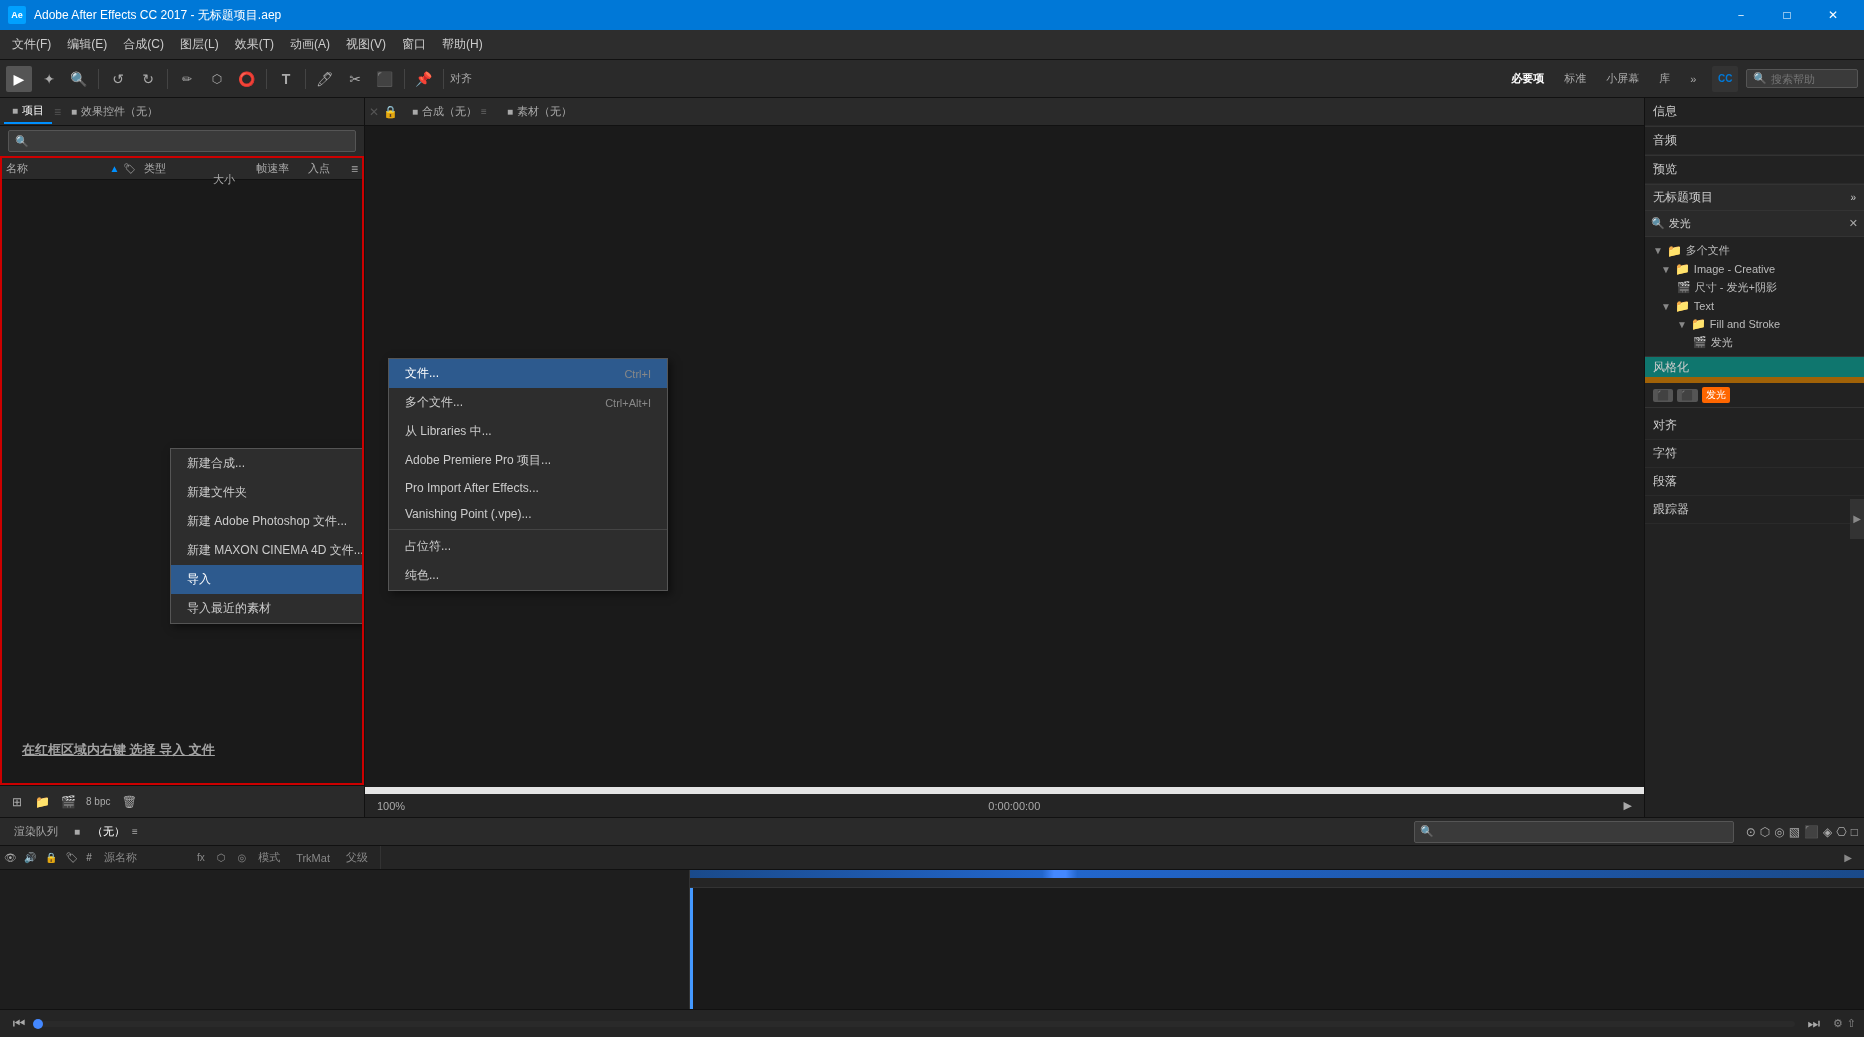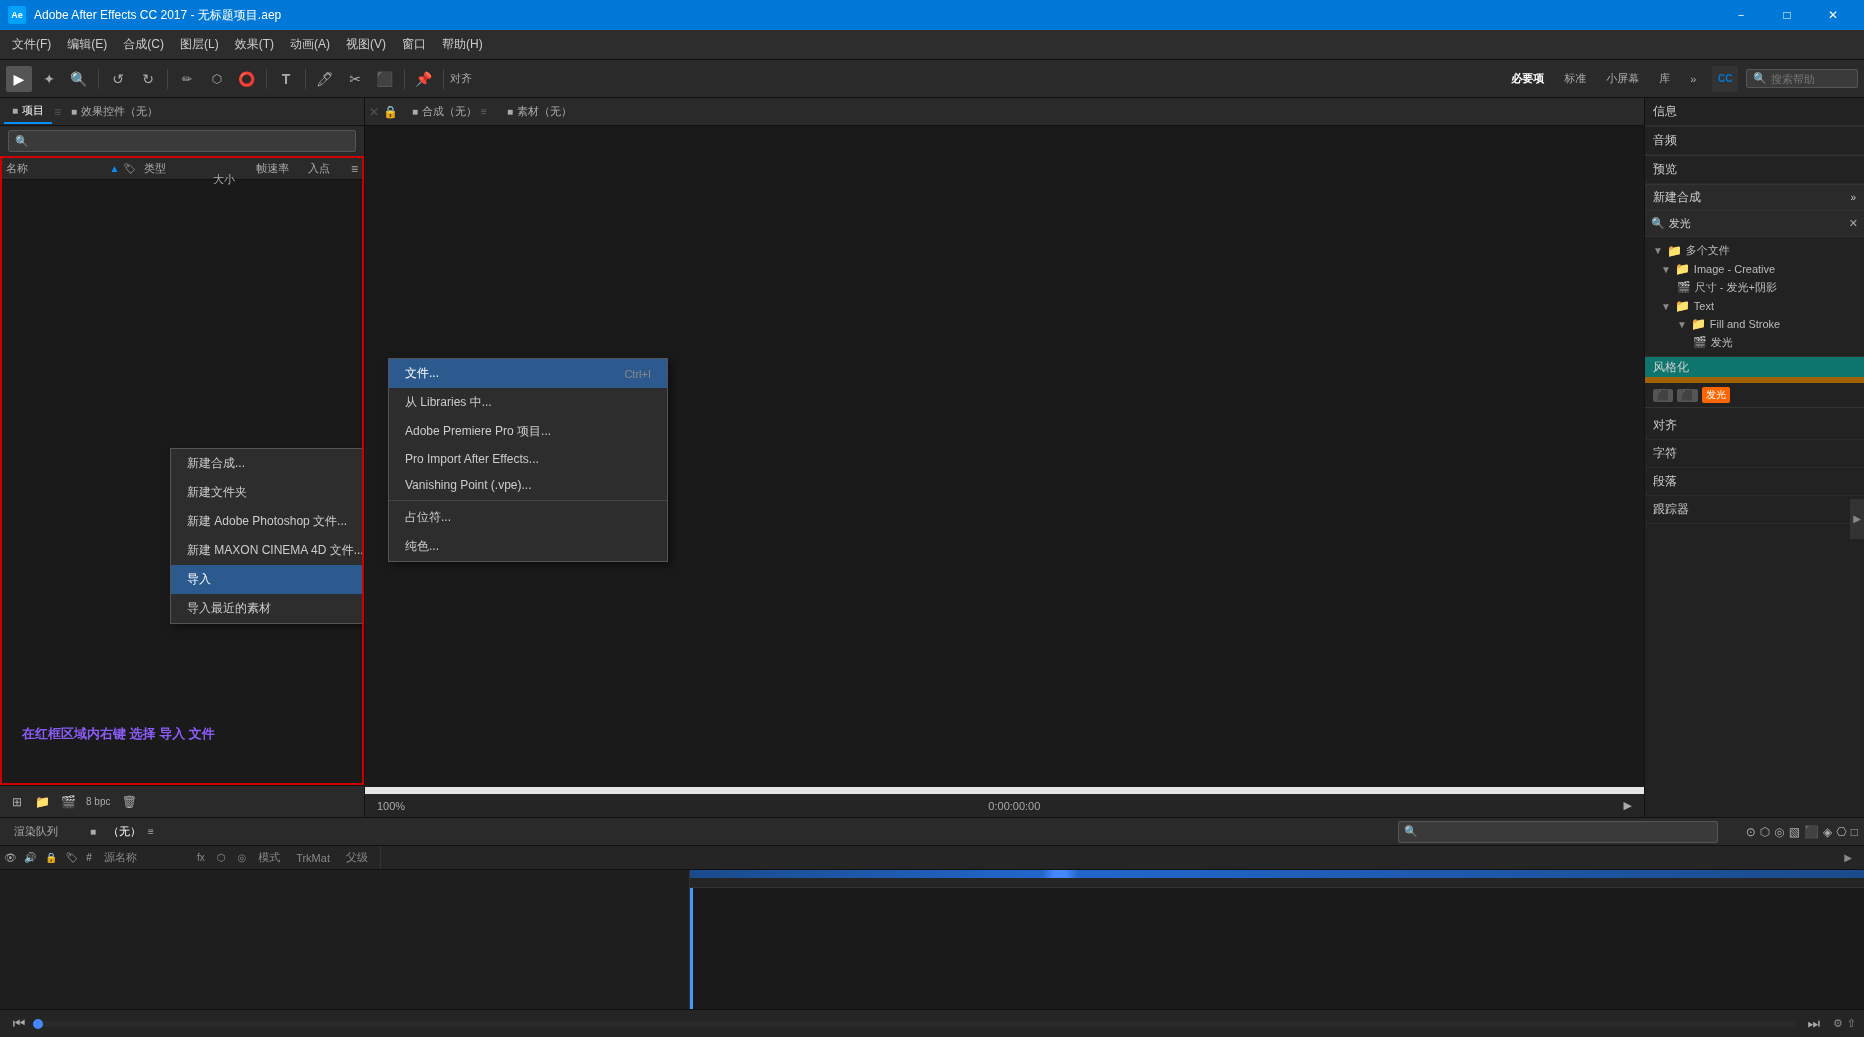--- a/index.html
+++ b/index.html
@@ -177,25 +177,26 @@
       color: #aaa;
     }
     .col-name { width: 120px; }
     .col-type { width: 80px; }
     .col-size { width: 50px; margin-top: 21px; }
     .col-rate { width: 60px; }
     .col-in { width: 50px; }
 
     .instruction-text {
       position: absolute;
-      bottom: 40px;
+      bottom: 24px;
       left: 20px;
-      color: #8b5cf6;
+      color: #a3a3a3;
       font-size: 13px;
       font-weight: bold;
+      text-decoration: underline;
     }
 
     
     .context-menu {
       position: absolute;
       top: 290px;
       left: 168px;
       background: #2d2d2d;
       border: 1px solid #555;
       box-shadow: 3px 3px 8px rgba(0,0,0,0.5);
@@ -382,21 +383,21 @@
     .timeline-area {
       height: 220px;
       background: #1e1e1e;
       border-top: 1px solid #111;
       display: flex;
       flex-direction: column;
     }
     .timeline-header {
       height: 28px;
       background: #2a2a2a;
-      display: flex; align-items: center; padding: 0 6px; gap: 20px;
+      display: flex; align-items: center; padding: 0 6px; gap: 4px;
       border-bottom: 1px solid #111;
     }
     .timeline-tab {
       padding: 4px 8px;
       font-size: 11px; color: #aaa; cursor: pointer;
     }
     .timeline-tab.active { color: #fff; }
     .timeline-search {
       flex: 1;
       height: 22px;
@@ -652,21 +653,21 @@
       </div>
 
       <div class="right-section">
         <div class="right-item">
           <span>预览</span>
         </div>
       </div>
 
       <div class="right-section">
         <div class="right-section-header">
-          <span>新建合成</span>
+          <span>无标题项目</span>
           <span style="margin-left:auto;font-size:10px;">»</span>
         </div>
 
         <div class="effects-search">
           <span style="color:#aaa;font-size:11px;">🔍</span>
           <input type="text" value="发光" style="flex: 1 1 0%; background: transparent; border: none; outline: none; color: rgb(204, 204, 204); font-size: 11px;">
           <span style="color:#aaa;font-size:11px;cursor:pointer;">✕</span>
         </div>
 
         <div class="presets-tree">
@@ -811,20 +812,24 @@
     </div>
   </div>
 </div>
 
 <div class="submenu">
   <div class="ctx-item highlighted">
     <span>文件...</span>
     <span class="shortcut">Ctrl+I</span>
   </div>
   <div class="ctx-item">
+    <span>多个文件...</span>
+    <span class="shortcut">Ctrl+Alt+I</span>
+  </div>
+  <div class="ctx-item">
     <span>从 Libraries 中...</span>
   </div>
   <div class="ctx-item">
     <span>Adobe Premiere Pro 项目...</span>
   </div>
   <div class="ctx-item">
     <span>Pro Import After Effects...</span>
   </div>
   <div class="ctx-item">
     <span>Vanishing Point (.vpe)...</span>

